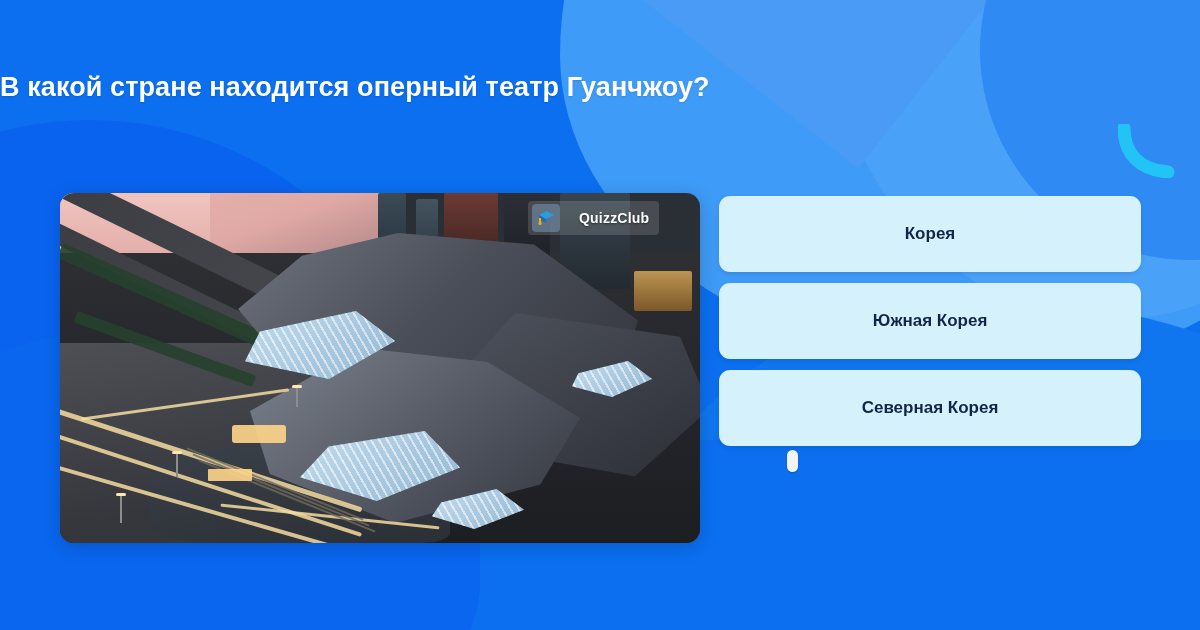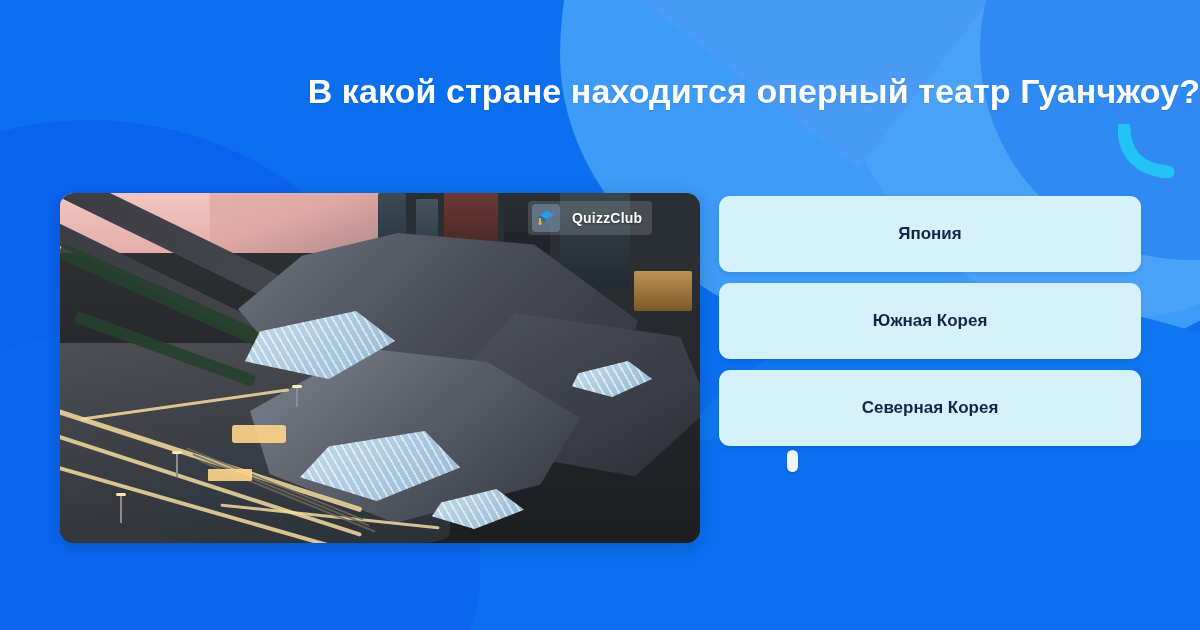--- a/index.html
+++ b/index.html
@@ -43,22 +43,22 @@
   .bg-bottom-left-deep{
     position:absolute;left:-120px;top:330px;width:600px;height:420px;
     background:#0a66ef;border-radius:40%;
   }
   .arc{
     position:absolute;left:1118px;top:124px;width:58px;height:54px;
   }
 
   
   .title{
-    position:absolute;left:0;top:72px;width:1200px;text-align:right;
-    color:#ffffff;font-size:34px;font-weight:bold;letter-spacing:.1px;
+    position:absolute;left:0;top:72px;width:1200px;text-align:left;
+    color:#ffffff;font-size:27px;font-weight:bold;letter-spacing:.1px;
     text-shadow:0 1px 2px rgba(0,0,0,.12);
   }
 
   
   .photo-card{
     position:absolute;left:60px;top:193px;width:640px;height:350px;
     border-radius:14px;overflow:hidden;
     box-shadow:0 4px 18px rgba(0,0,0,.18);
     background:#2a2f36;
   }
@@ -137,21 +137,21 @@
   .hedge{position:absolute;background:#26402c;opacity:.9;border-radius:3px;}
   .storefront{
     position:absolute;left:574px;top:78px;width:58px;height:40px;
     background:linear-gradient(180deg,#d6a659,#8a6028);opacity:.85;border-radius:2px;
   }
   .lamp{position:absolute;width:2px;background:#8d8d8d;}
   .lamp b{display:block;width:10px;height:3px;background:#ffe9b0;margin-left:-4px;border-radius:2px;}
 
   
   .watermark{
-    position:absolute;left:468px;top:8px;display:flex;align-items:center;gap:12px;
+    position:absolute;left:468px;top:8px;display:flex;align-items:center;gap:19px;
     padding:3px 10px 3px 4px;border-radius:4px;background:rgba(255,255,255,.14);
   }
   .wm-mark{
     width:28px;height:28px;border-radius:4px;background:rgba(120,150,180,.55);
     display:flex;align-items:center;justify-content:center;
   }
   .wm-text{color:#ffffff;font-size:14px;font-weight:bold;letter-spacing:.2px;
     text-shadow:0 1px 2px rgba(0,0,0,.5);}
 
   
@@ -247,21 +247,21 @@
           <path d="M3 8 L3 13" stroke="#f2b20b" stroke-width="2" fill="none"></path>
           <circle cx="3" cy="13.5" r="1.6" fill="#f2b20b"></circle>
         </svg>
       </span>
       <span class="wm-text">QuizzClub</span>
     </div>
   </div>
 
   <div class="answers">
     <div class="answer">
-      <span>Япония</span>
+      <span>Корея</span>
     </div>
     <div class="answer">
       <span>Южная Корея</span>
     </div>
     <div class="answer">
       <span>Северная Корея</span>
     </div>
   </div>
 
   <div class="pill"></div>

